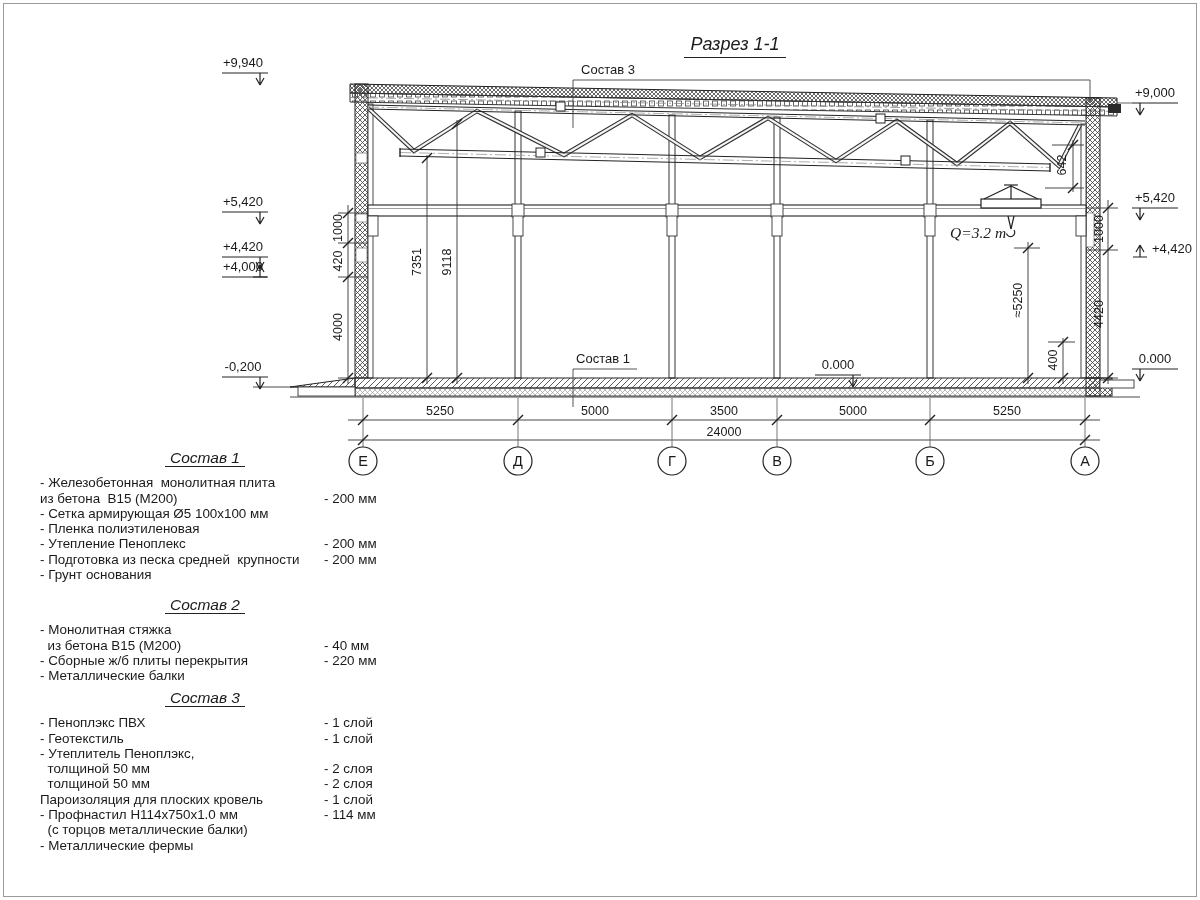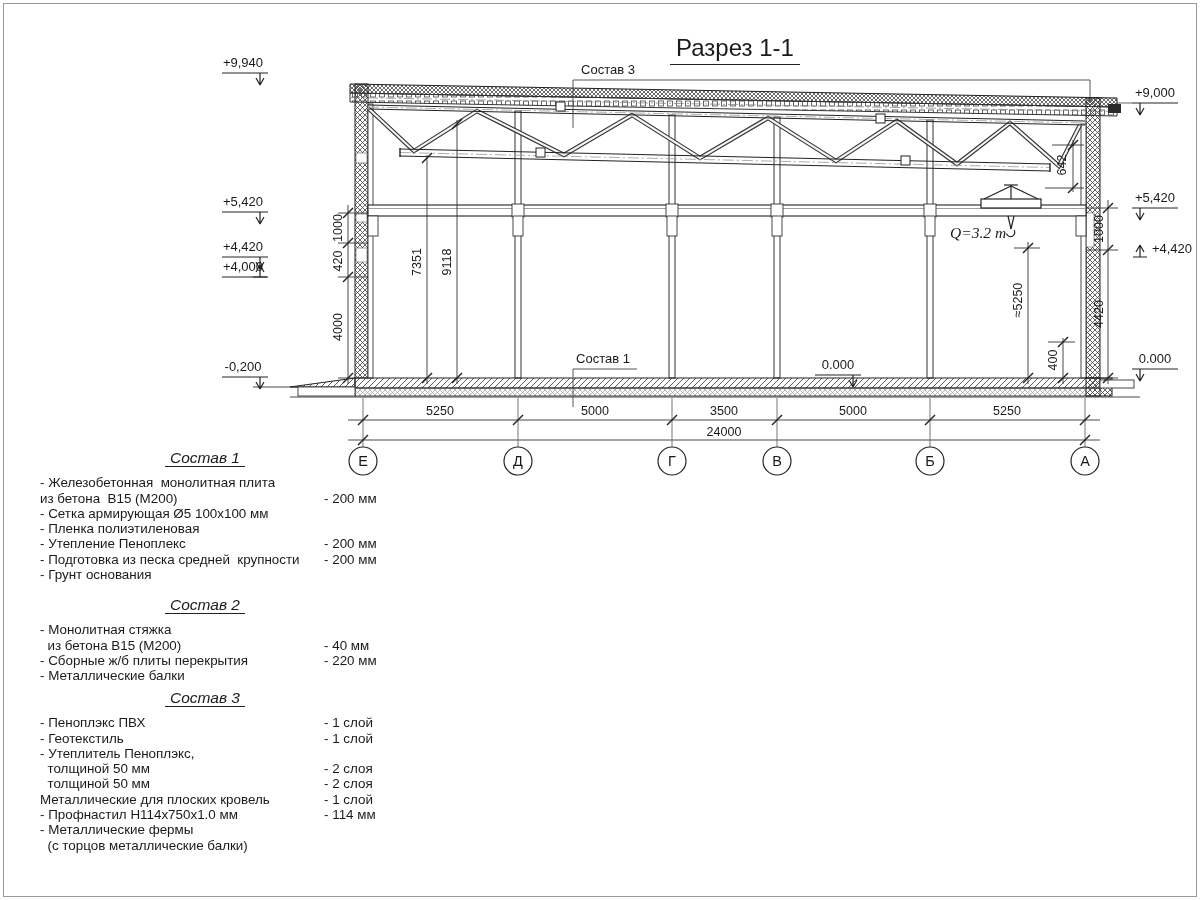--- a/index.html
+++ b/index.html
@@ -1,20 +1,20 @@
 <!DOCTYPE html>
 <html><head>
 <meta charset="utf-8">
 <style>
   html,body{margin:0;padding:0;}
   body{width:1200px;height:900px;background:#fff;position:relative;
        font-family:"Liberation Sans",sans-serif;color:#1a1a1a;overflow:hidden;}
   .page-border{position:absolute;inset:3px;border:1px solid #9a9a9a;pointer-events:none;}
   .title{position:absolute;left:600px;top:34px;width:270px;text-align:center;
-         font-size:24px;}
+         font-size:18px;font-style:italic;}
   .title span{display:inline-block;border-bottom:1.4px solid #222;padding:0 6px 2px 6px;}
   svg text{font-family:"Liberation Sans",sans-serif;font-size:13px;fill:#1a1a1a;stroke:none;}
   svg text.dim{font-size:12.5px;}
   svg text.ax{font-size:14.5px;}
   svg text.crane{font-family:"Liberation Serif",serif;font-style:italic;font-size:15.5px;}
   .comp{position:absolute;width:330px;font-size:13.4px;line-height:15.3px;}
   .comp .hd{text-align:center;font-size:15.5px;font-style:italic;margin-bottom:8px;}
   .comp .hd span{display:inline-block;border-bottom:1.3px solid #222;padding:0 5px 1px 5px;}
   .comp .row{position:relative;white-space:pre;}
   .comp .row .v{position:absolute;left:284px;top:0;white-space:pre;}
@@ -310,20 +310,20 @@
   <div class="row"><span class="t">- Металлические балки</span><span class="v"></span></div>
 </div>
 
 <div class="comp c3">
   <div class="hd"><span>Состав 3</span></div>
   <div class="row"><span class="t">- Пеноплэкс ПВХ</span><span class="v">- 1 слой</span></div>
   <div class="row"><span class="t">- Геотекстиль</span><span class="v">- 1 слой</span></div>
   <div class="row"><span class="t">- Утеплитель Пеноплэкс,</span><span class="v"></span></div>
   <div class="row"><span class="t">  толщиной 50 мм</span><span class="v">- 2 слоя</span></div>
   <div class="row"><span class="t">  толщиной 50 мм</span><span class="v">- 2 слоя</span></div>
-  <div class="row"><span class="t">Металлические для плоских кровель</span><span class="v">- 1 слой</span></div>
+  <div class="row"><span class="t">Пароизоляция для плоских кровель</span><span class="v">- 1 слой</span></div>
   <div class="row"><span class="t">- Профнастил Н114х750х1.0 мм</span><span class="v">- 114 мм</span></div>
+  <div class="row"><span class="t">  (с торцов металлические балки)</span><span class="v"></span></div>
   <div class="row"><span class="t">- Металлические фермы</span><span class="v"></span></div>
-  <div class="row"><span class="t">  (с торцов металлические балки)</span><span class="v"></span></div>
 </div>
 
 
 
 
 </body></html>

